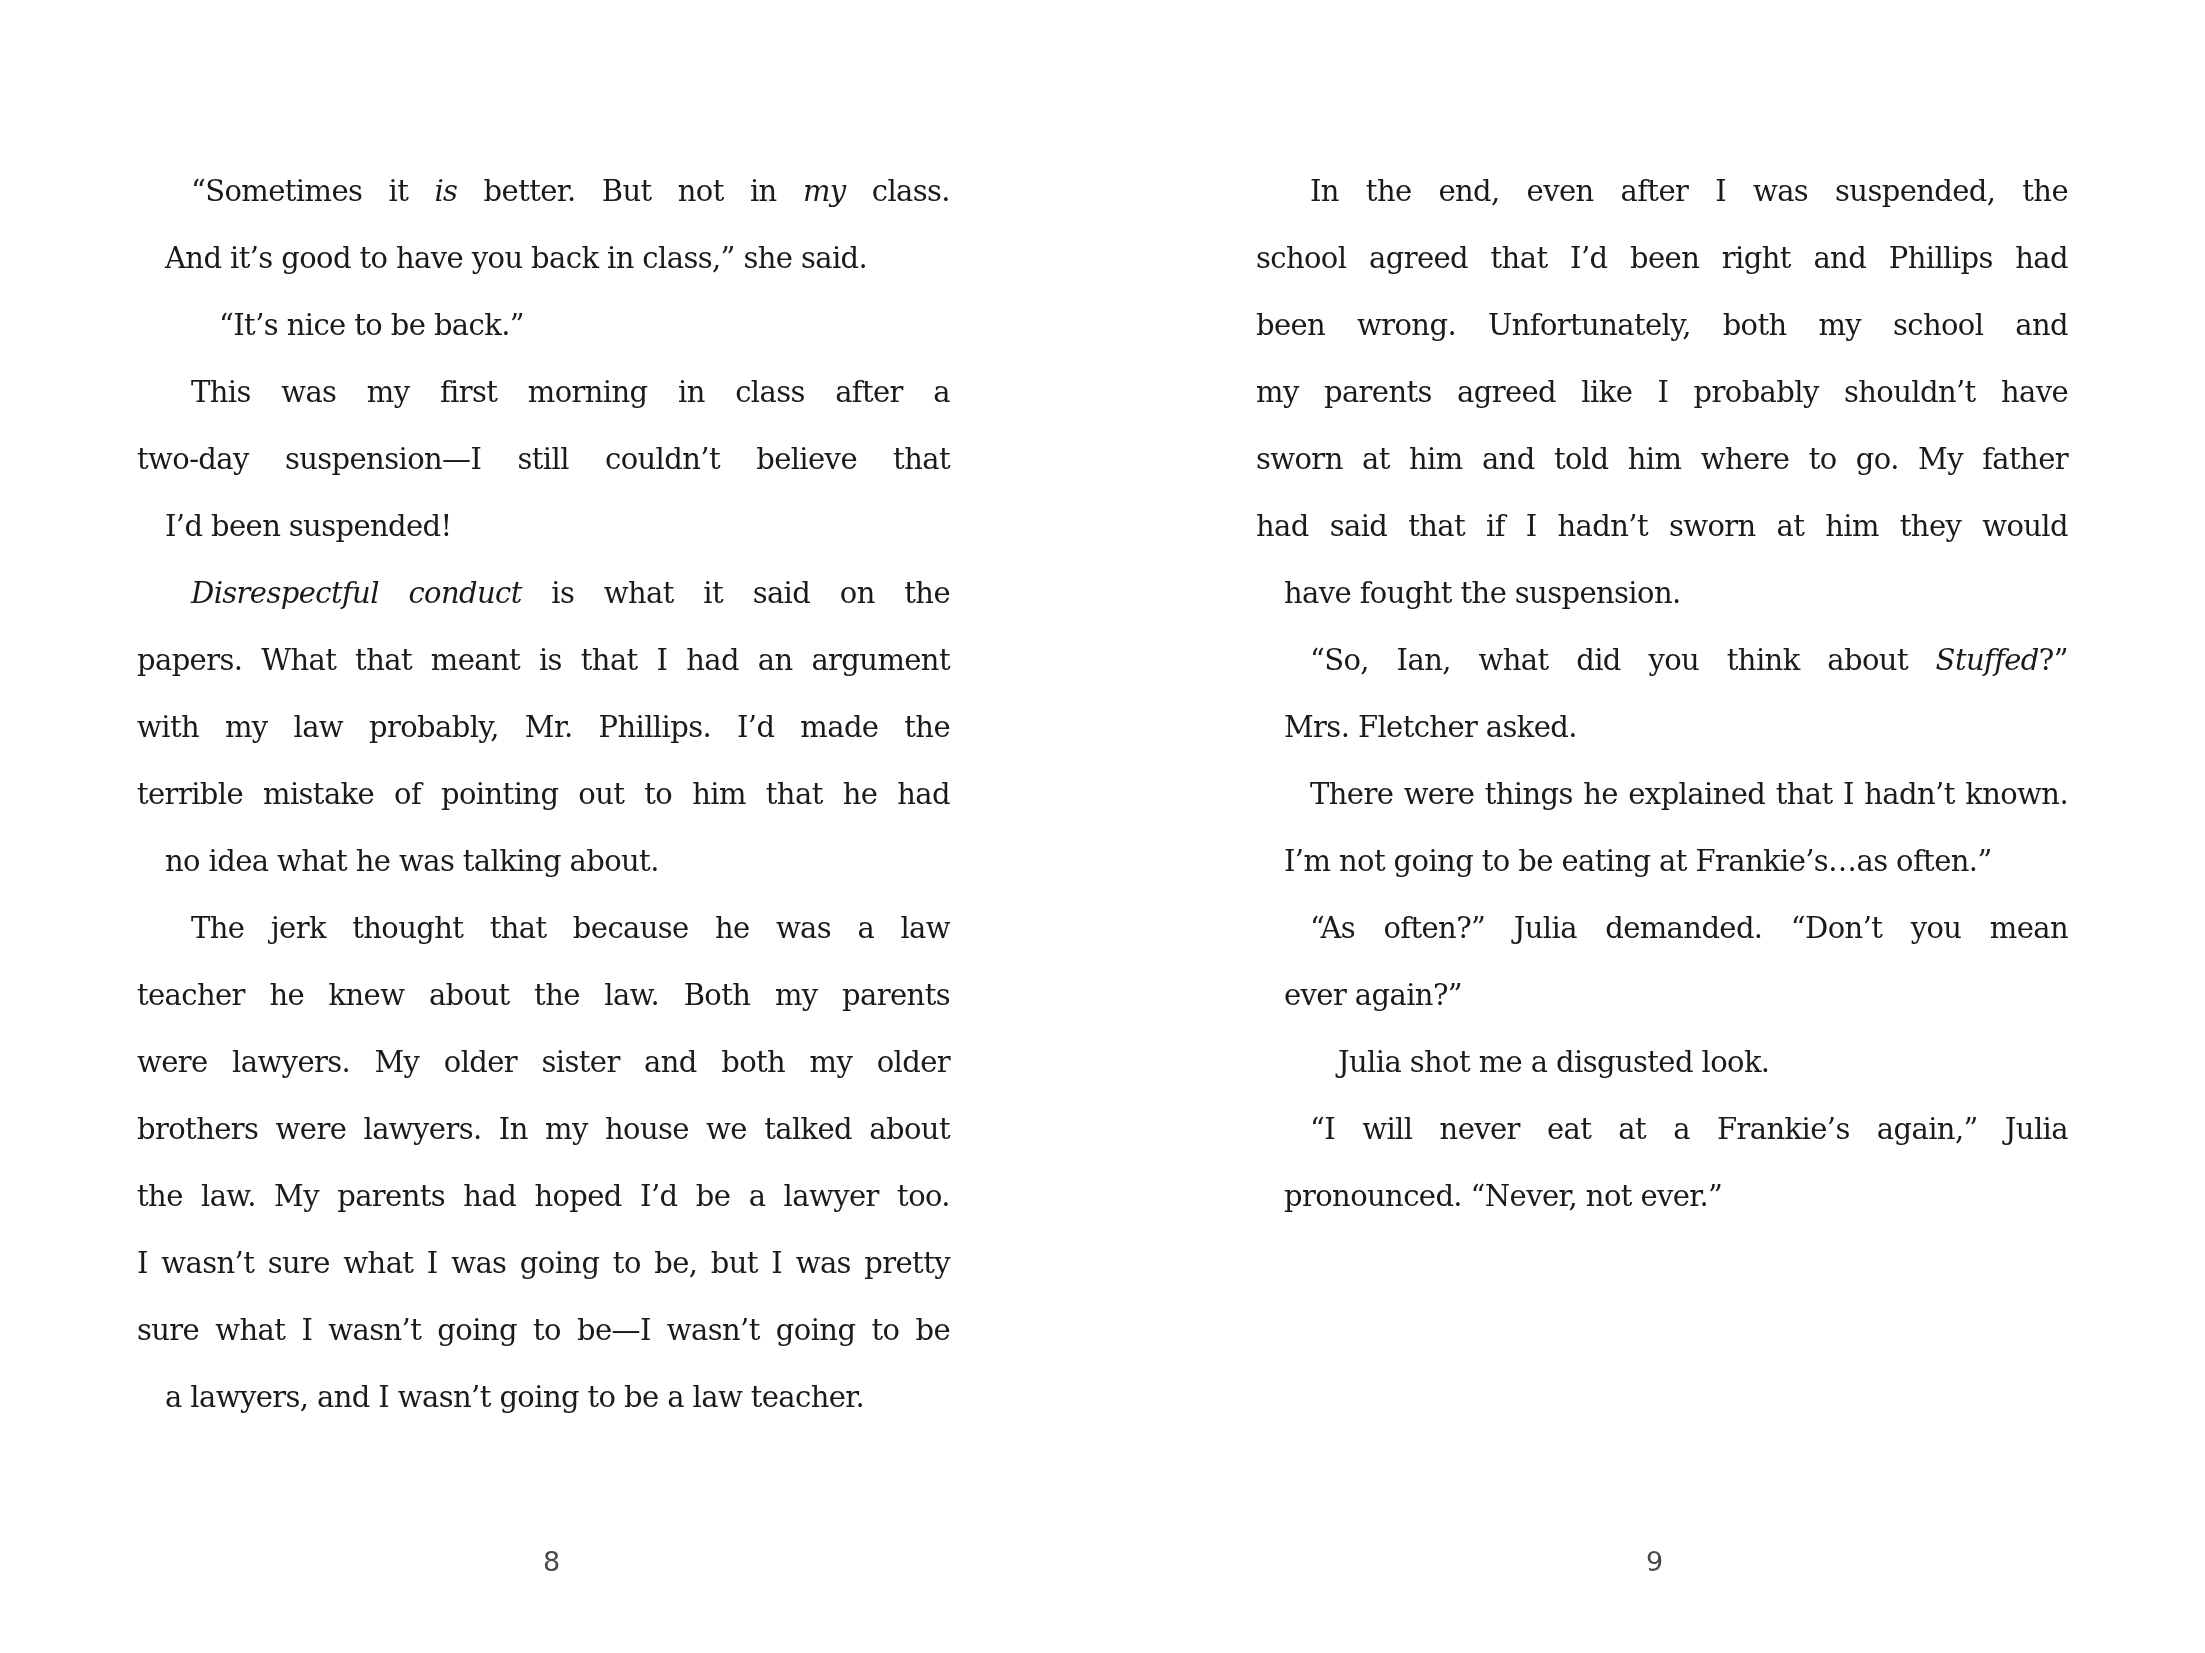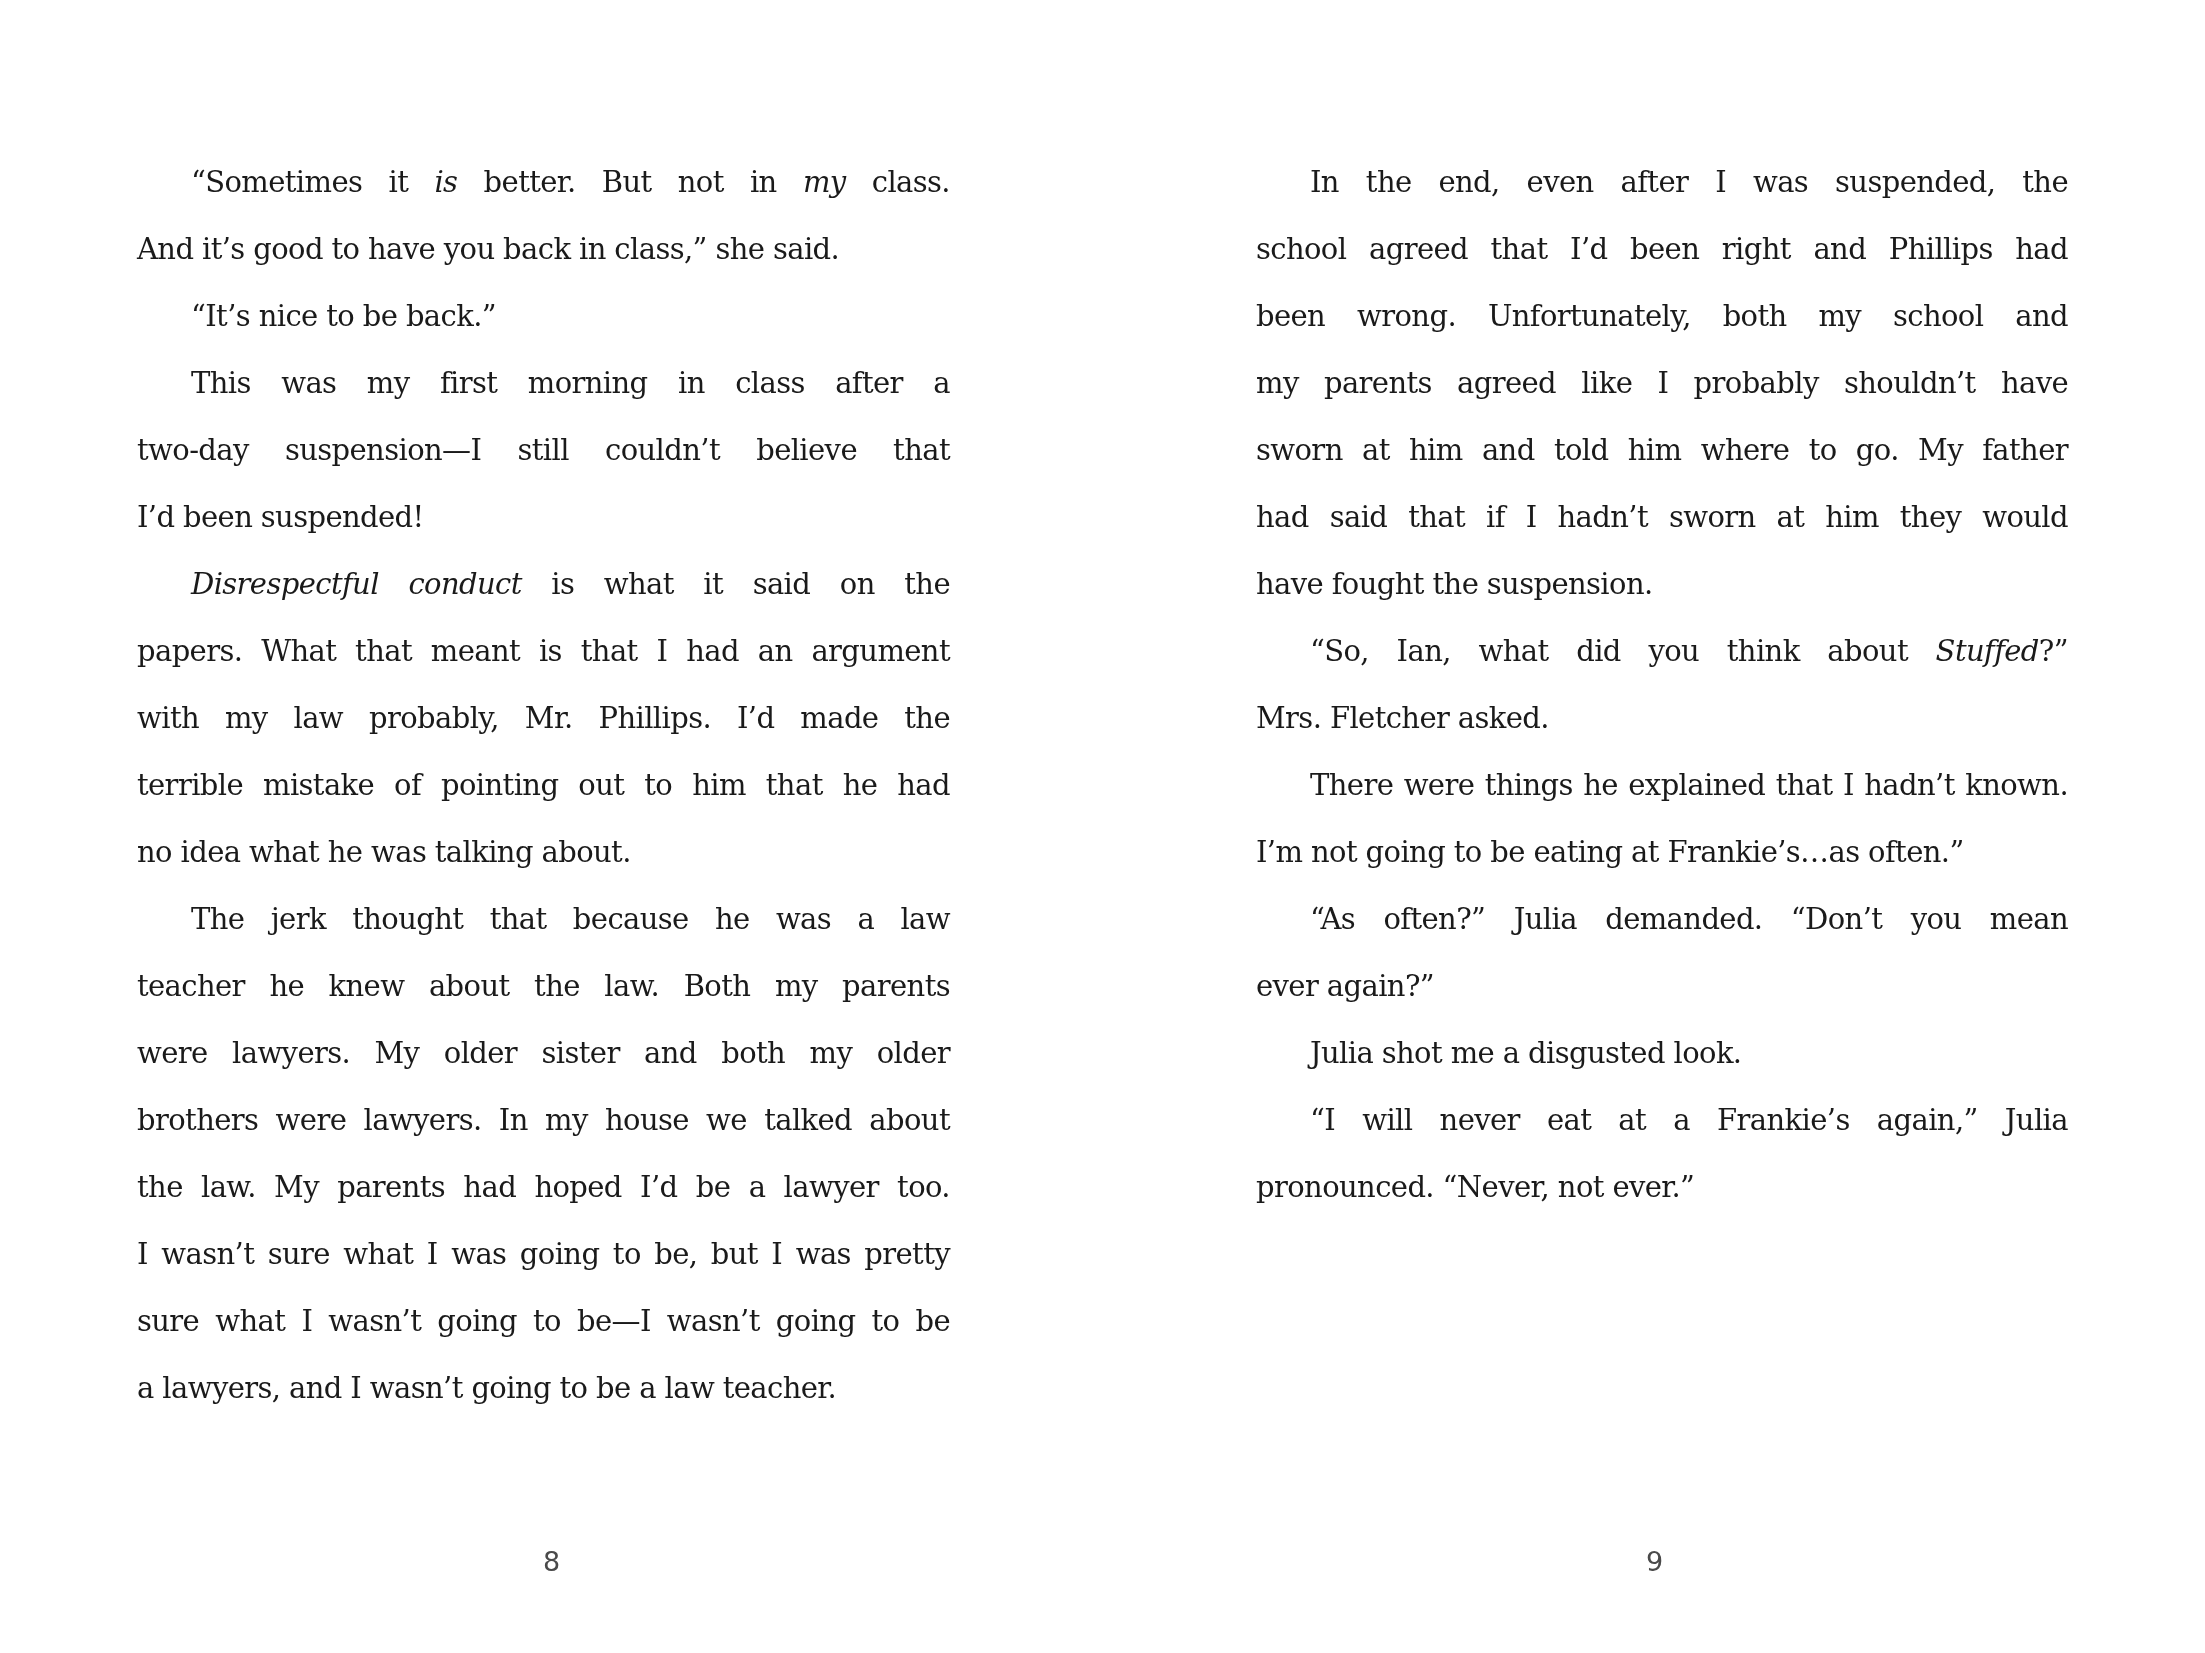--- a/index.html
+++ b/index.html
@@ -5,36 +5,36 @@
   html, body { margin: 0; padding: 0; background: #ffffff; }
   .spread {
     position: relative;
     width: 2205px;
     height: 1654px;
     background: #ffffff;
     overflow: hidden;
   }
   .text-block {
     position: absolute;
-    top: 149px;
+    top: 158px;
   }
   .tb-left  { left: 137px;  width: 813px; }
   .tb-right { left: 1256px; width: 812px; }
   .line {
     font-family: "DejaVu Serif", "Liberation Serif", serif;
     font-size: 29px;
     line-height: 67px;
     letter-spacing: -0.6px;
     color: #1a1a1a;
     text-align: justify;
     text-align-last: justify;
     white-space: nowrap;
   }
   .para .line:first-child { text-indent: 54px; }
-  .para .line:last-child  { text-align-last: left; white-space: normal; }
+  .para .line:last-child  { text-align-last: left; white-space: normal; margin-left: 28px; }
   .it { font-style: italic; }
   .page-number {
     position: absolute;
     top: 1548px;
     width: 1103px;
     text-align: center;
     font-family: "DejaVu Sans", "Liberation Sans", sans-serif;
     font-size: 27px;
     line-height: 28px;
     color: #4a4a4a;

